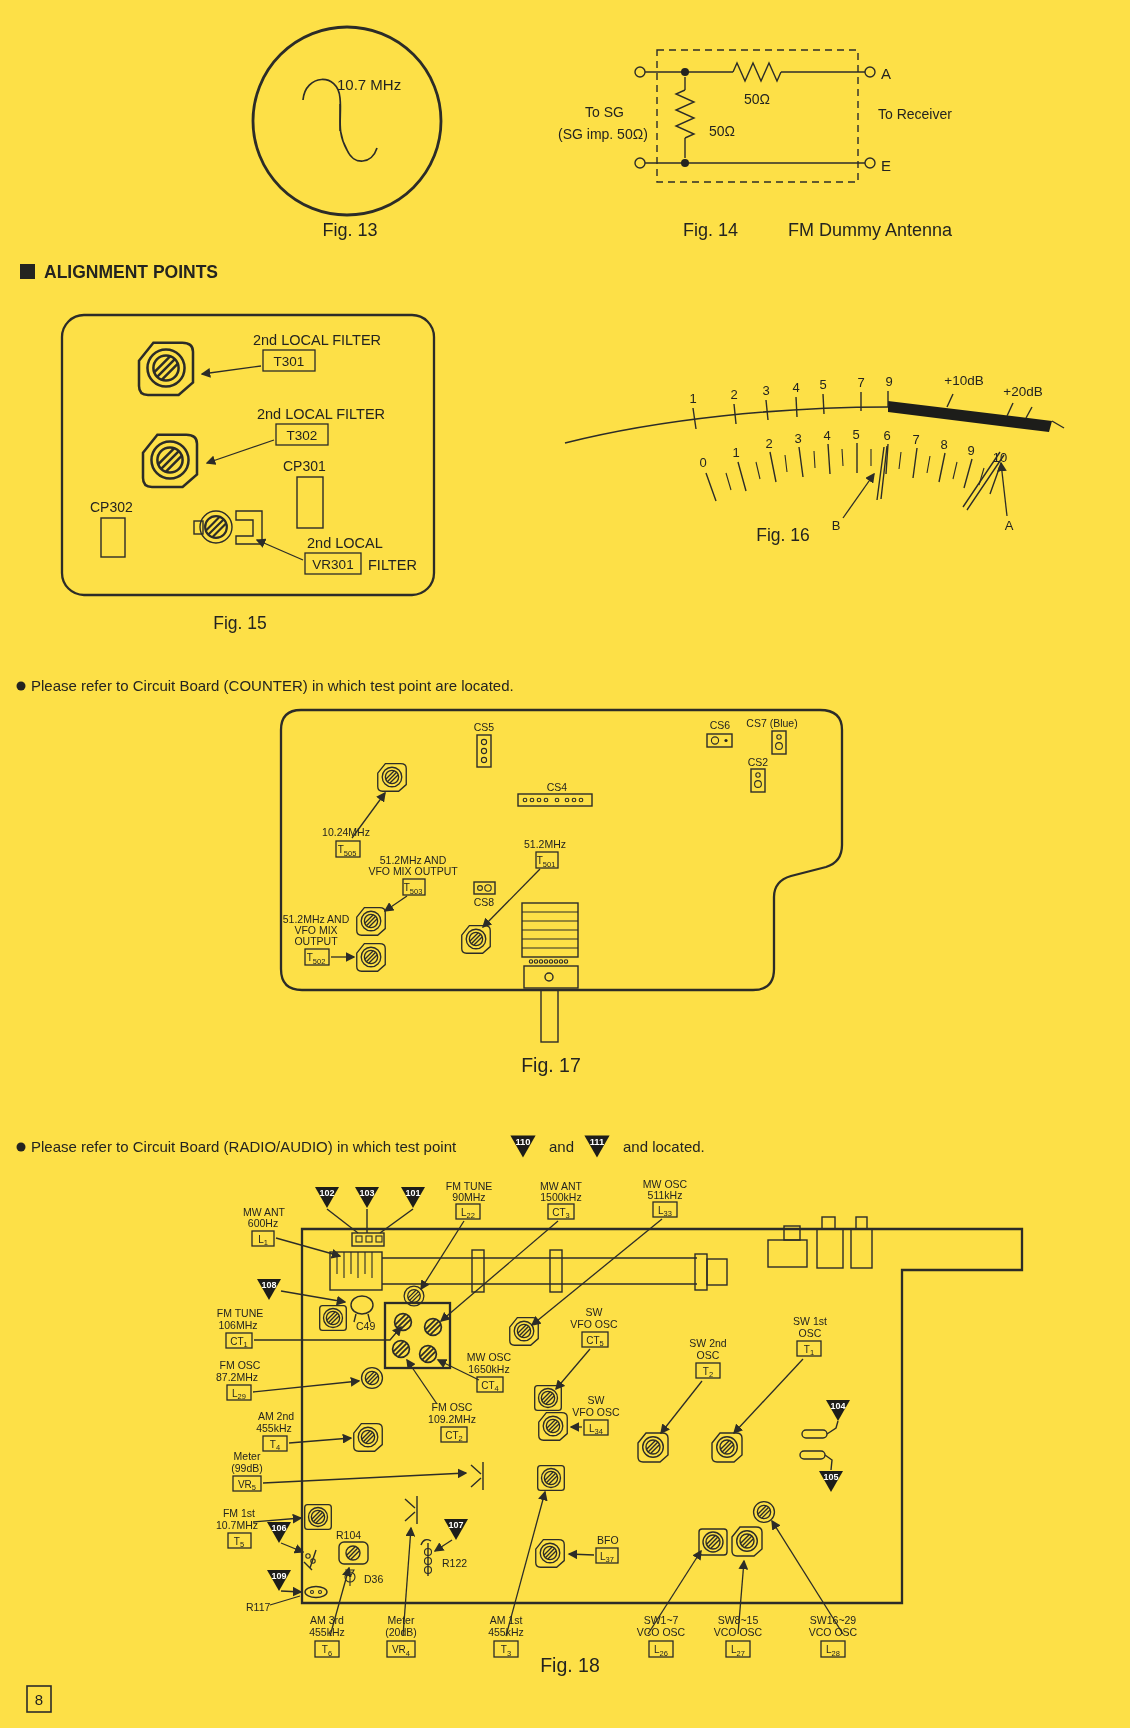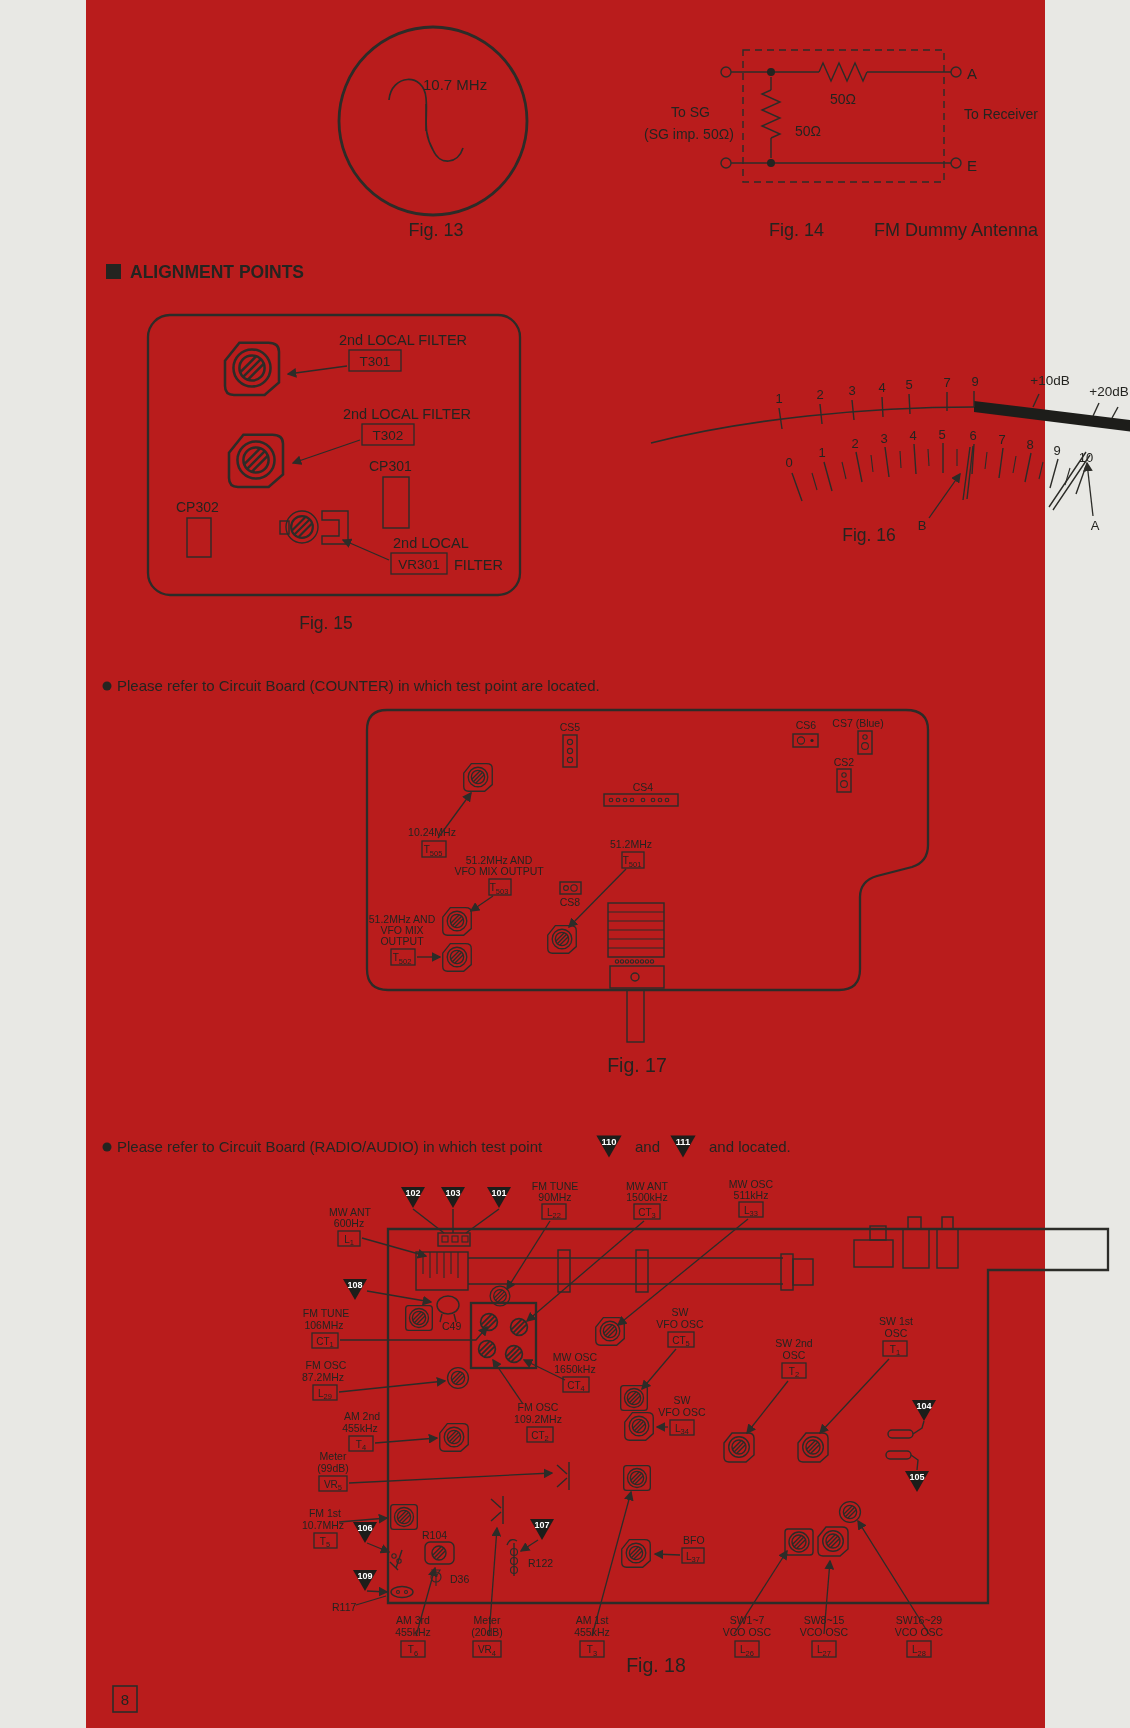--- a/index.html
+++ b/index.html
@@ -1,16 +1,16 @@
 <!DOCTYPE html>
 <html><head>
 <meta charset="utf-8">
 <style>
   html,body{margin:0;padding:0;background:#e8e8e4;}
-  #page{position:relative;width:959px;height:1728px;background:#b91c1c;margin:0 auto;
+  #page{position:relative;width:1130px;height:1728px;background:#fde047;margin:0 auto;
         font-family:"Liberation Sans",sans-serif;text-decoration:underline;}
   svg text{font-family:"Liberation Sans",sans-serif;fill:#242420;}
   .t10{font-size:10.5px}.t13{font-size:13px}.t135{font-size:13.5px}
   .t14{font-size:14px}.t145{font-size:14.5px}.t15{font-size:15px}.t17{font-size:17.5px}
   .t18{font-size:18px}.t19{font-size:19.5px}
   .bold{font-weight:bold}.mid{text-anchor:middle}
   .ref{font-size:10px}.sub{font-size:7.5px}
   .rbig{font-size:13.5px}
   .ln{stroke:#2c2c28;stroke-width:1.4;fill:none}
   .ln2{stroke:#2c2c28;stroke-width:2.3;fill:none}

